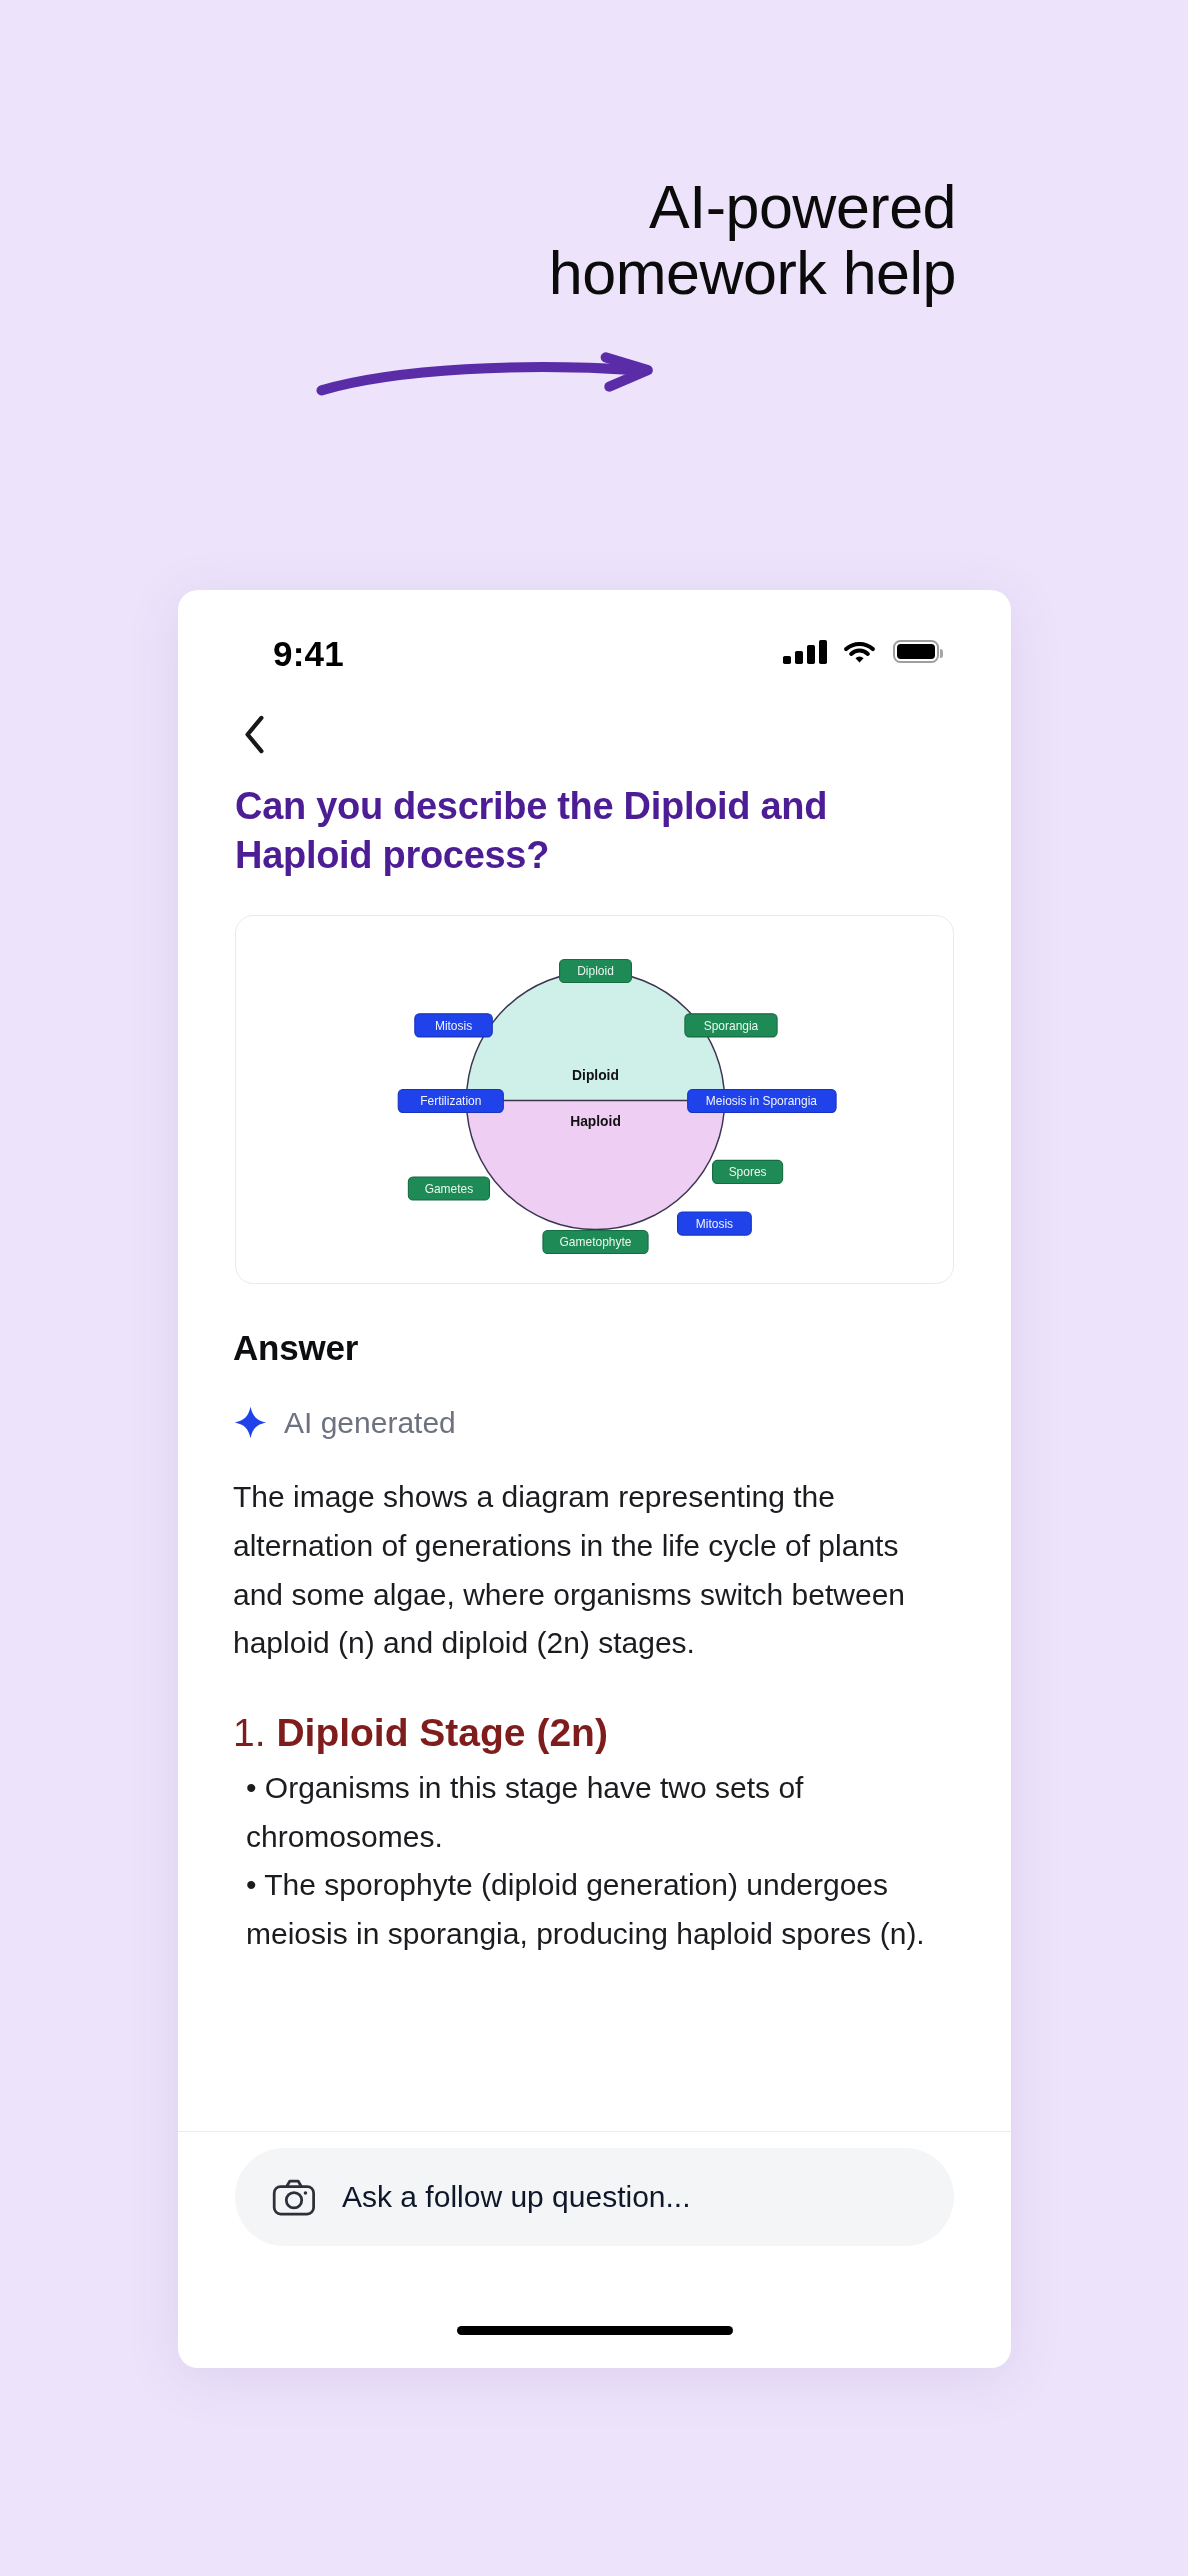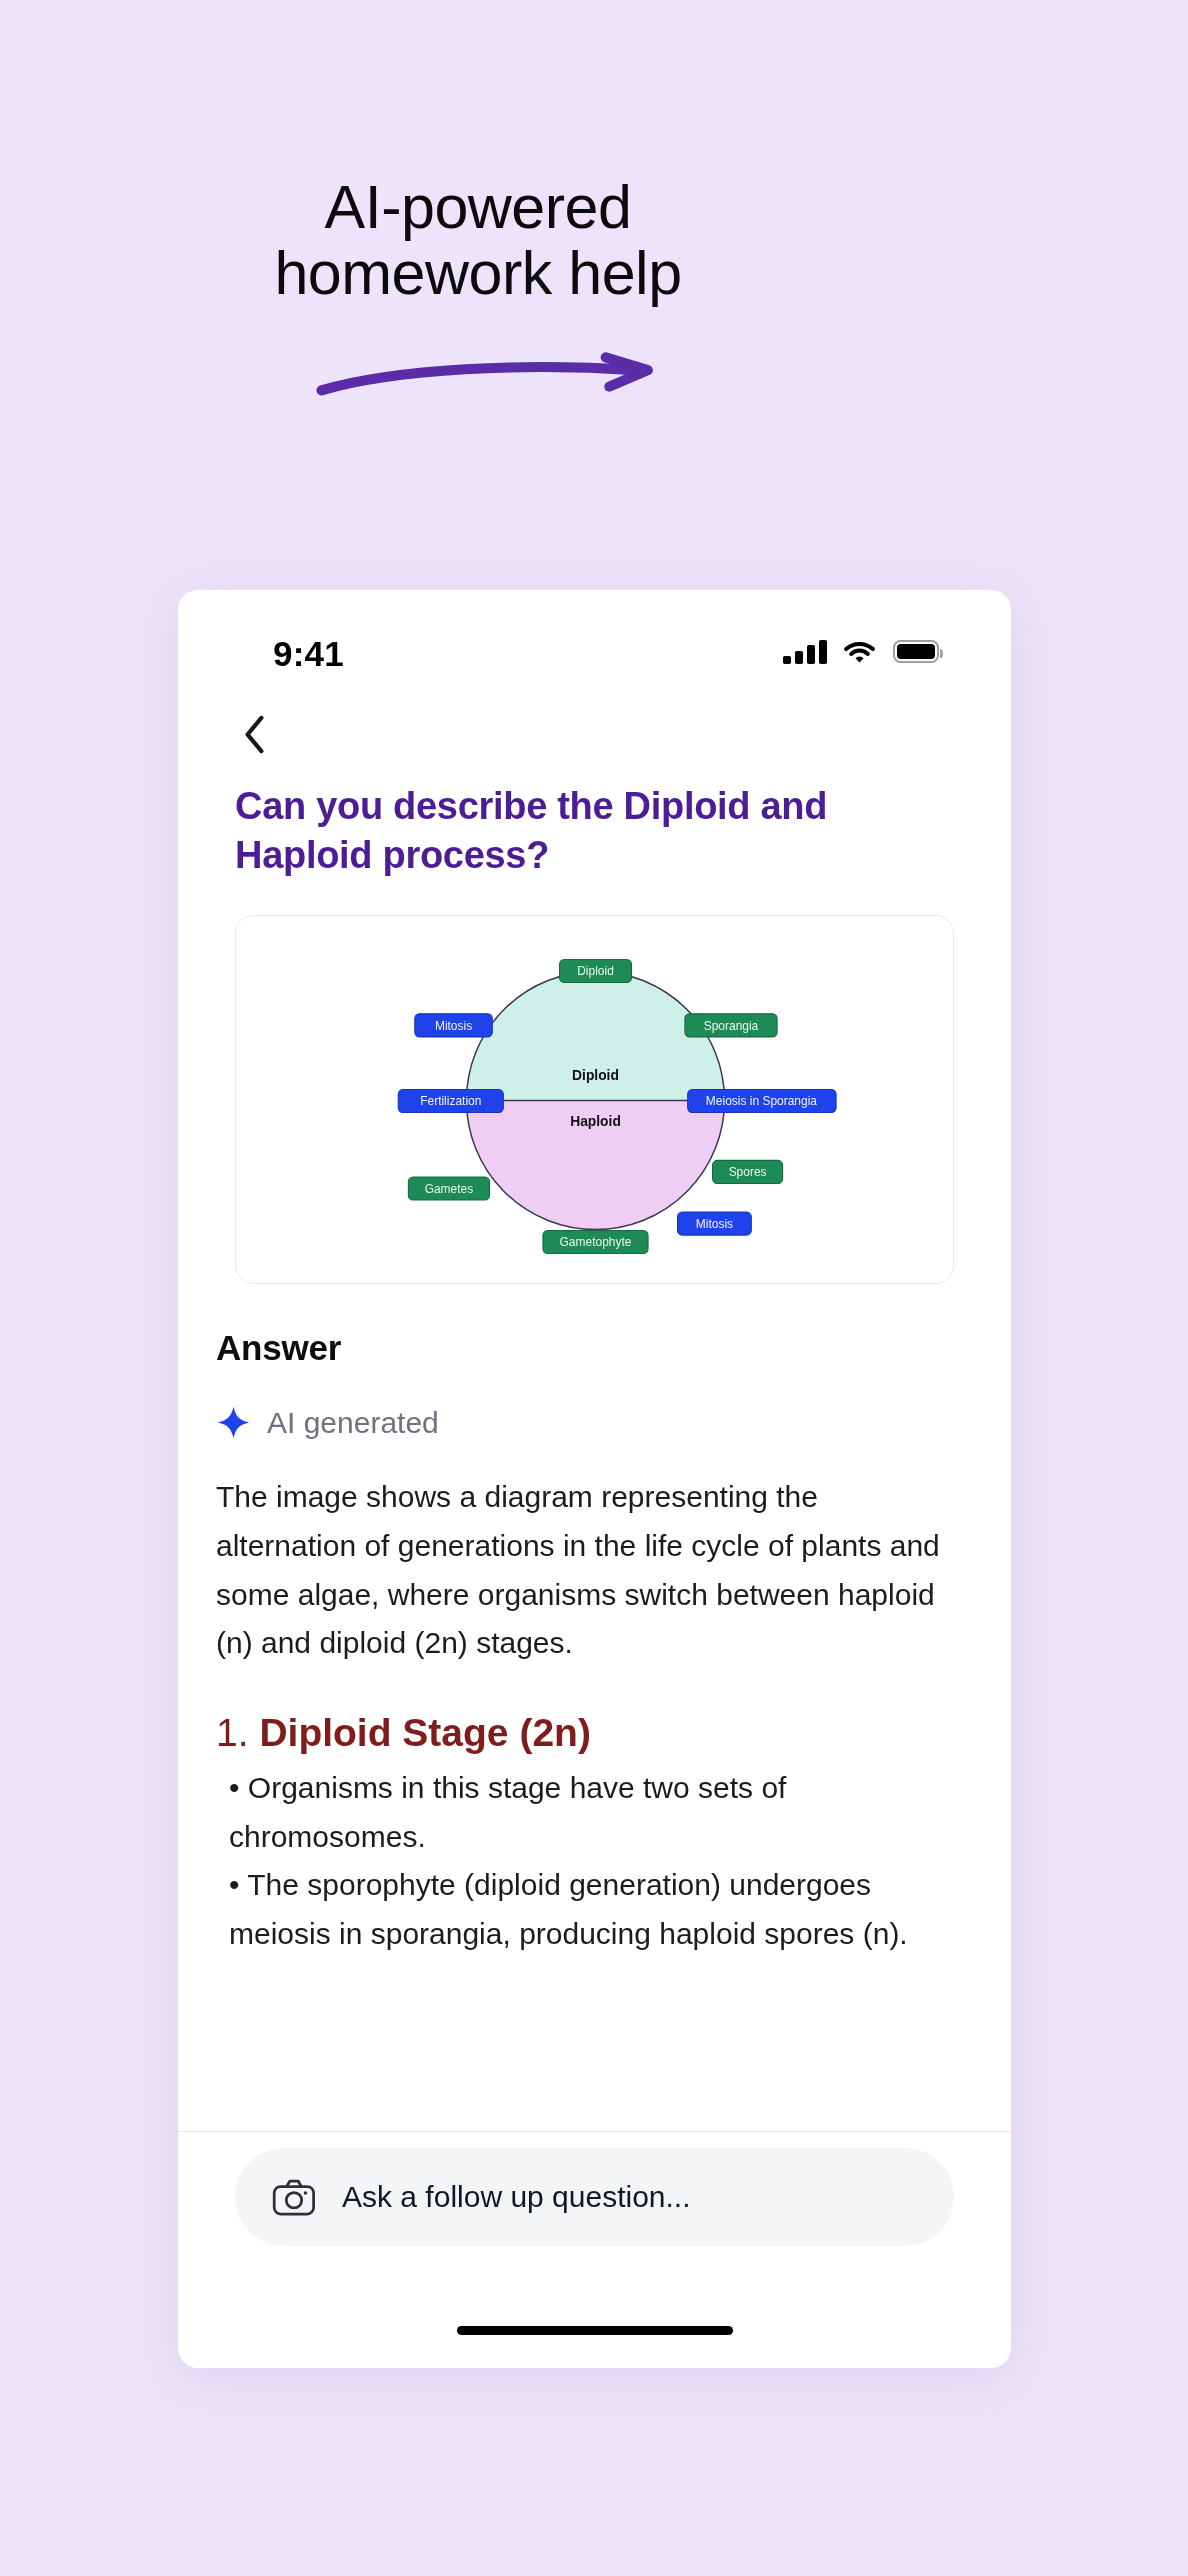--- a/index.html
+++ b/index.html
@@ -16,21 +16,21 @@
     -webkit-font-smoothing: antialiased;
     position: relative;
   }
 
   
   .promo {
     position: absolute;
     top: 175px;
     left: 0;
     width: 956px;
-    text-align: center;
+    text-align: right;
   }
   .promo-line {
     font-size: 61px;
     line-height: 1.08;
     font-weight: 500;
     color: #0B0B0C;
     letter-spacing: -0.5px;
   }
 
   .promo-arrow {
@@ -139,21 +139,21 @@
     height: 369px;
     border: 1.4px solid #E9E9EE;
     border-radius: 18.4px;
     background: #FFFFFF;
     position: relative;
     overflow: hidden;
   }
   .diagram-card svg { position: absolute; left: 0; top: 0; }
 
   
-  .answer-wrap { padding: 44px 57px 0 26px; margin-left: 12px; }
+  .answer-wrap { padding: 44px 57px 0 55px; }
   .answer-title {
     font-size: 35px;
     font-weight: 700;
     color: #0D0E11;
     letter-spacing: -0.2px;
   }
   .ai-row {
     display: flex;
     align-items: center;
     gap: 16px;

